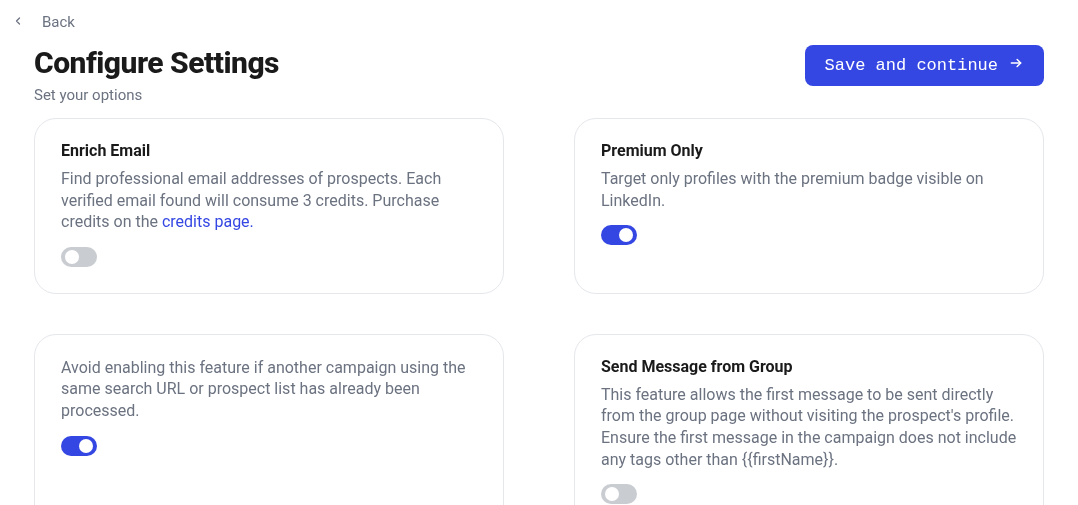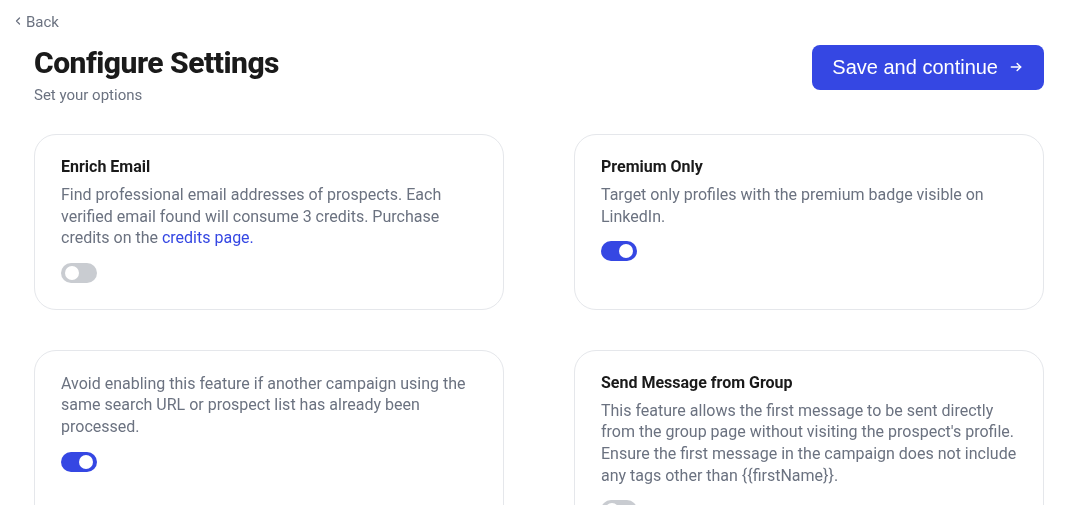--- a/index.html
+++ b/index.html
@@ -14,56 +14,57 @@
   .page {
     padding: 12px 12px 0 12px;
   }
   .back-link {
     display: inline-flex;
     align-items: center;
     color: #6b7280;
     font-size: 15px;
     cursor: pointer;
     user-select: none;
-    gap: 2px;
+    gap: 18px;
     margin-bottom: 14px;
   }
   .back-link svg { stroke: #6b7280; }
   .header-row {
     display: flex;
     justify-content: space-between;
     align-items: flex-start;
     padding: 0 22px 0 22px;
-    margin-bottom: 30px;
+    margin-bottom: 14px;
   }
   .title-block h1 {
     font-size: 30px;
     font-weight: 800;
     color: #1a1a1a;
     letter-spacing: -0.5px;
     margin-bottom: 6px;
   }
   .title-block p {
     font-size: 15px;
     color: #6b7280;
   }
   .save-btn {
     background: #3b4cca;
     background: #3e4fe0;
     background: #3547e3;
     color: #ffffff;
     border: none;
     border-radius: 8px;
     padding: 11px 20px;
-    font-size: 20px;
+    font-size: 17px;
     font-weight: 500;
     display: inline-flex;
     align-items: center;
     gap: 10px;
     cursor: pointer;
+    font-family: Liberation Mono, monospace;
   }
   .save-btn svg { stroke: #ffffff; }
   .cards {
     display: grid;
     grid-template-columns: 1fr 1fr;
     column-gap: 70px;
     row-gap: 40px;
     padding: 0 22px;
   }
   .card {

